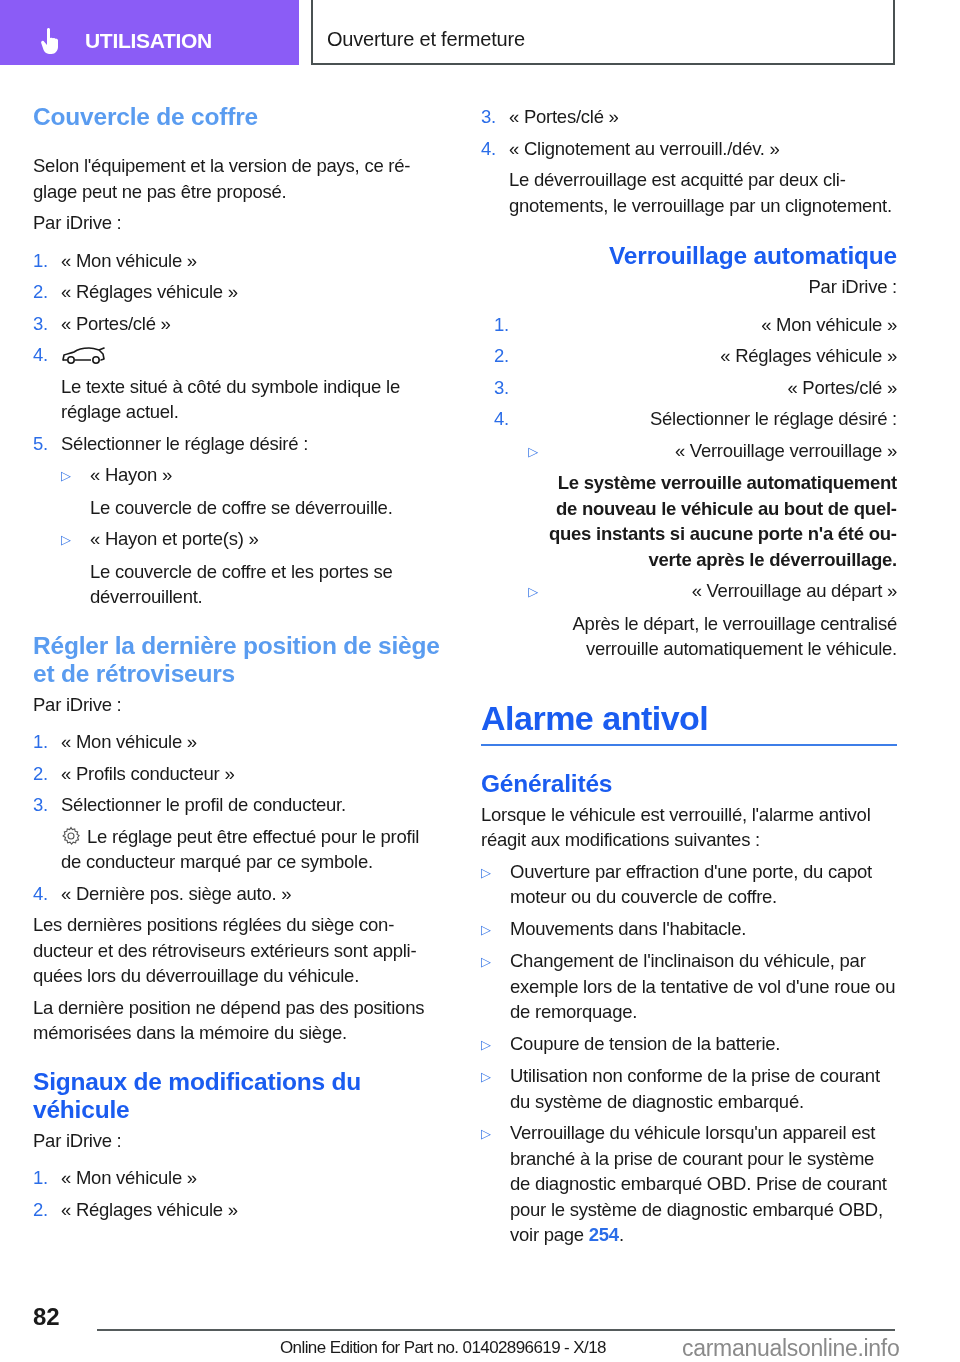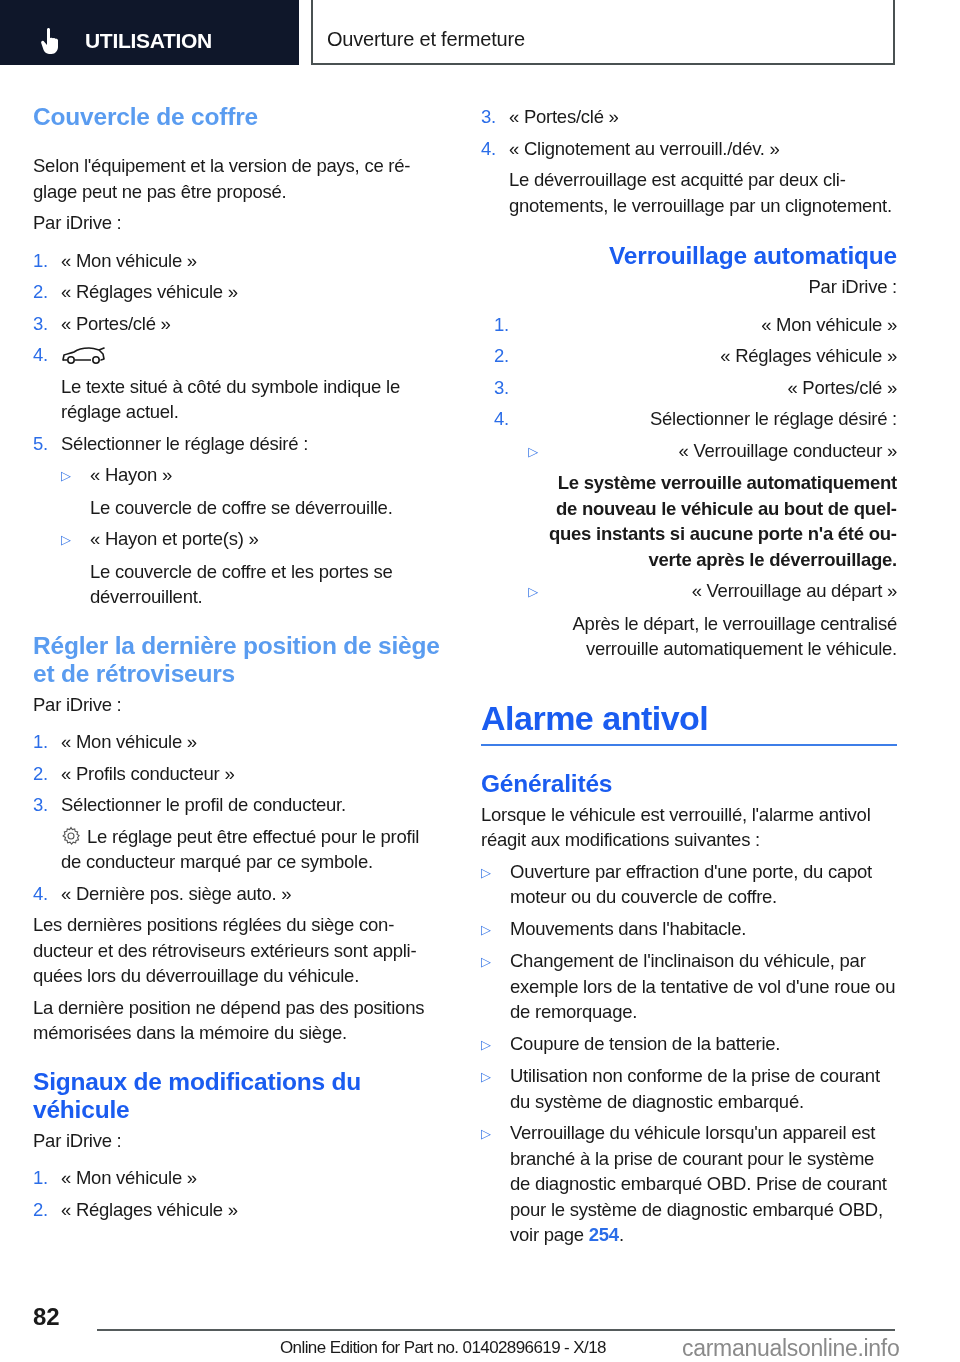--- a/index.html
+++ b/index.html
@@ -1,20 +1,20 @@
 <!DOCTYPE html>
 <html><head>
 <meta charset="utf-8">
 <style>
   * { box-sizing: border-box; margin: 0; padding: 0; }
   html, body { width: 960px; height: 1362px; background: #ffffff; overflow: hidden; }
   body { position: relative; font-family: "Liberation Sans", sans-serif; color: #1a1a1a; }
 
   
-  .hdr-tab { position: absolute; left: 0; top: 0; width: 299px; height: 65px; background: #0f172a; display: flex; align-items: center; text-align: right; }
+  .hdr-tab { position: absolute; left: 0; top: 0; width: 299px; height: 65px; background: #8b5cf6; display: flex; align-items: center; text-align: right; }
   .hdr-tab .hand { position: absolute; left: 40px; top: 28px; width: 24px; height: 26px; }
   .hdr-tab .lbl { position: absolute; left: 85px; top: 29px; color: #ffffff; font-weight: bold; font-size: 21px; letter-spacing: -0.3px; }
   .hdr-box { position: absolute; left: 311px; top: -2px; width: 584px; height: 67px; border: 2px solid #4a5152; border-top: none; background: #fff; }
   .hdr-box .lbl { position: absolute; left: 14px; top: 30px; font-size: 20px; color: #1a1a1a; letter-spacing: -0.2px; }
 
   
   .col { position: absolute; top: 100px; font-size: 18.5px; line-height: 25.5px; letter-spacing: -0.25px; }
   .col-left { left: 33px; width: 410px; }
   .col-right { left: 481px; width: 416px; }
 
@@ -176,21 +176,21 @@
       <span class="n">3.</span>
       <span class="t">« Portes/clé »</span>
     </div>
     <div class="num">
       <span class="n">4.</span>
       <span class="t">Sélectionner le réglage désiré :</span>
     </div>
     <div class="indent">
       <div class="bul">
         <span class="b">▷</span>
-        <span class="t">« Verrouillage conducteur »</span>
+        <span class="t">« Verrouillage verrouillage »</span>
       </div>
       <p style="padding-left:29px;font-weight:bold;">Le système verrouille automatiquement de nouveau le véhicule au bout de quel­ques instants si aucune porte n'a été ou­verte après le déverrouillage.</p>
       <div class="bul">
         <span class="b">▷</span>
         <span class="t">« Verrouillage au départ »</span>
       </div>
       <p style="padding-left:29px;">Après le départ, le verrouillage centralisé verrouille automatiquement le véhicule.</p>
     </div>
   </section>
 

